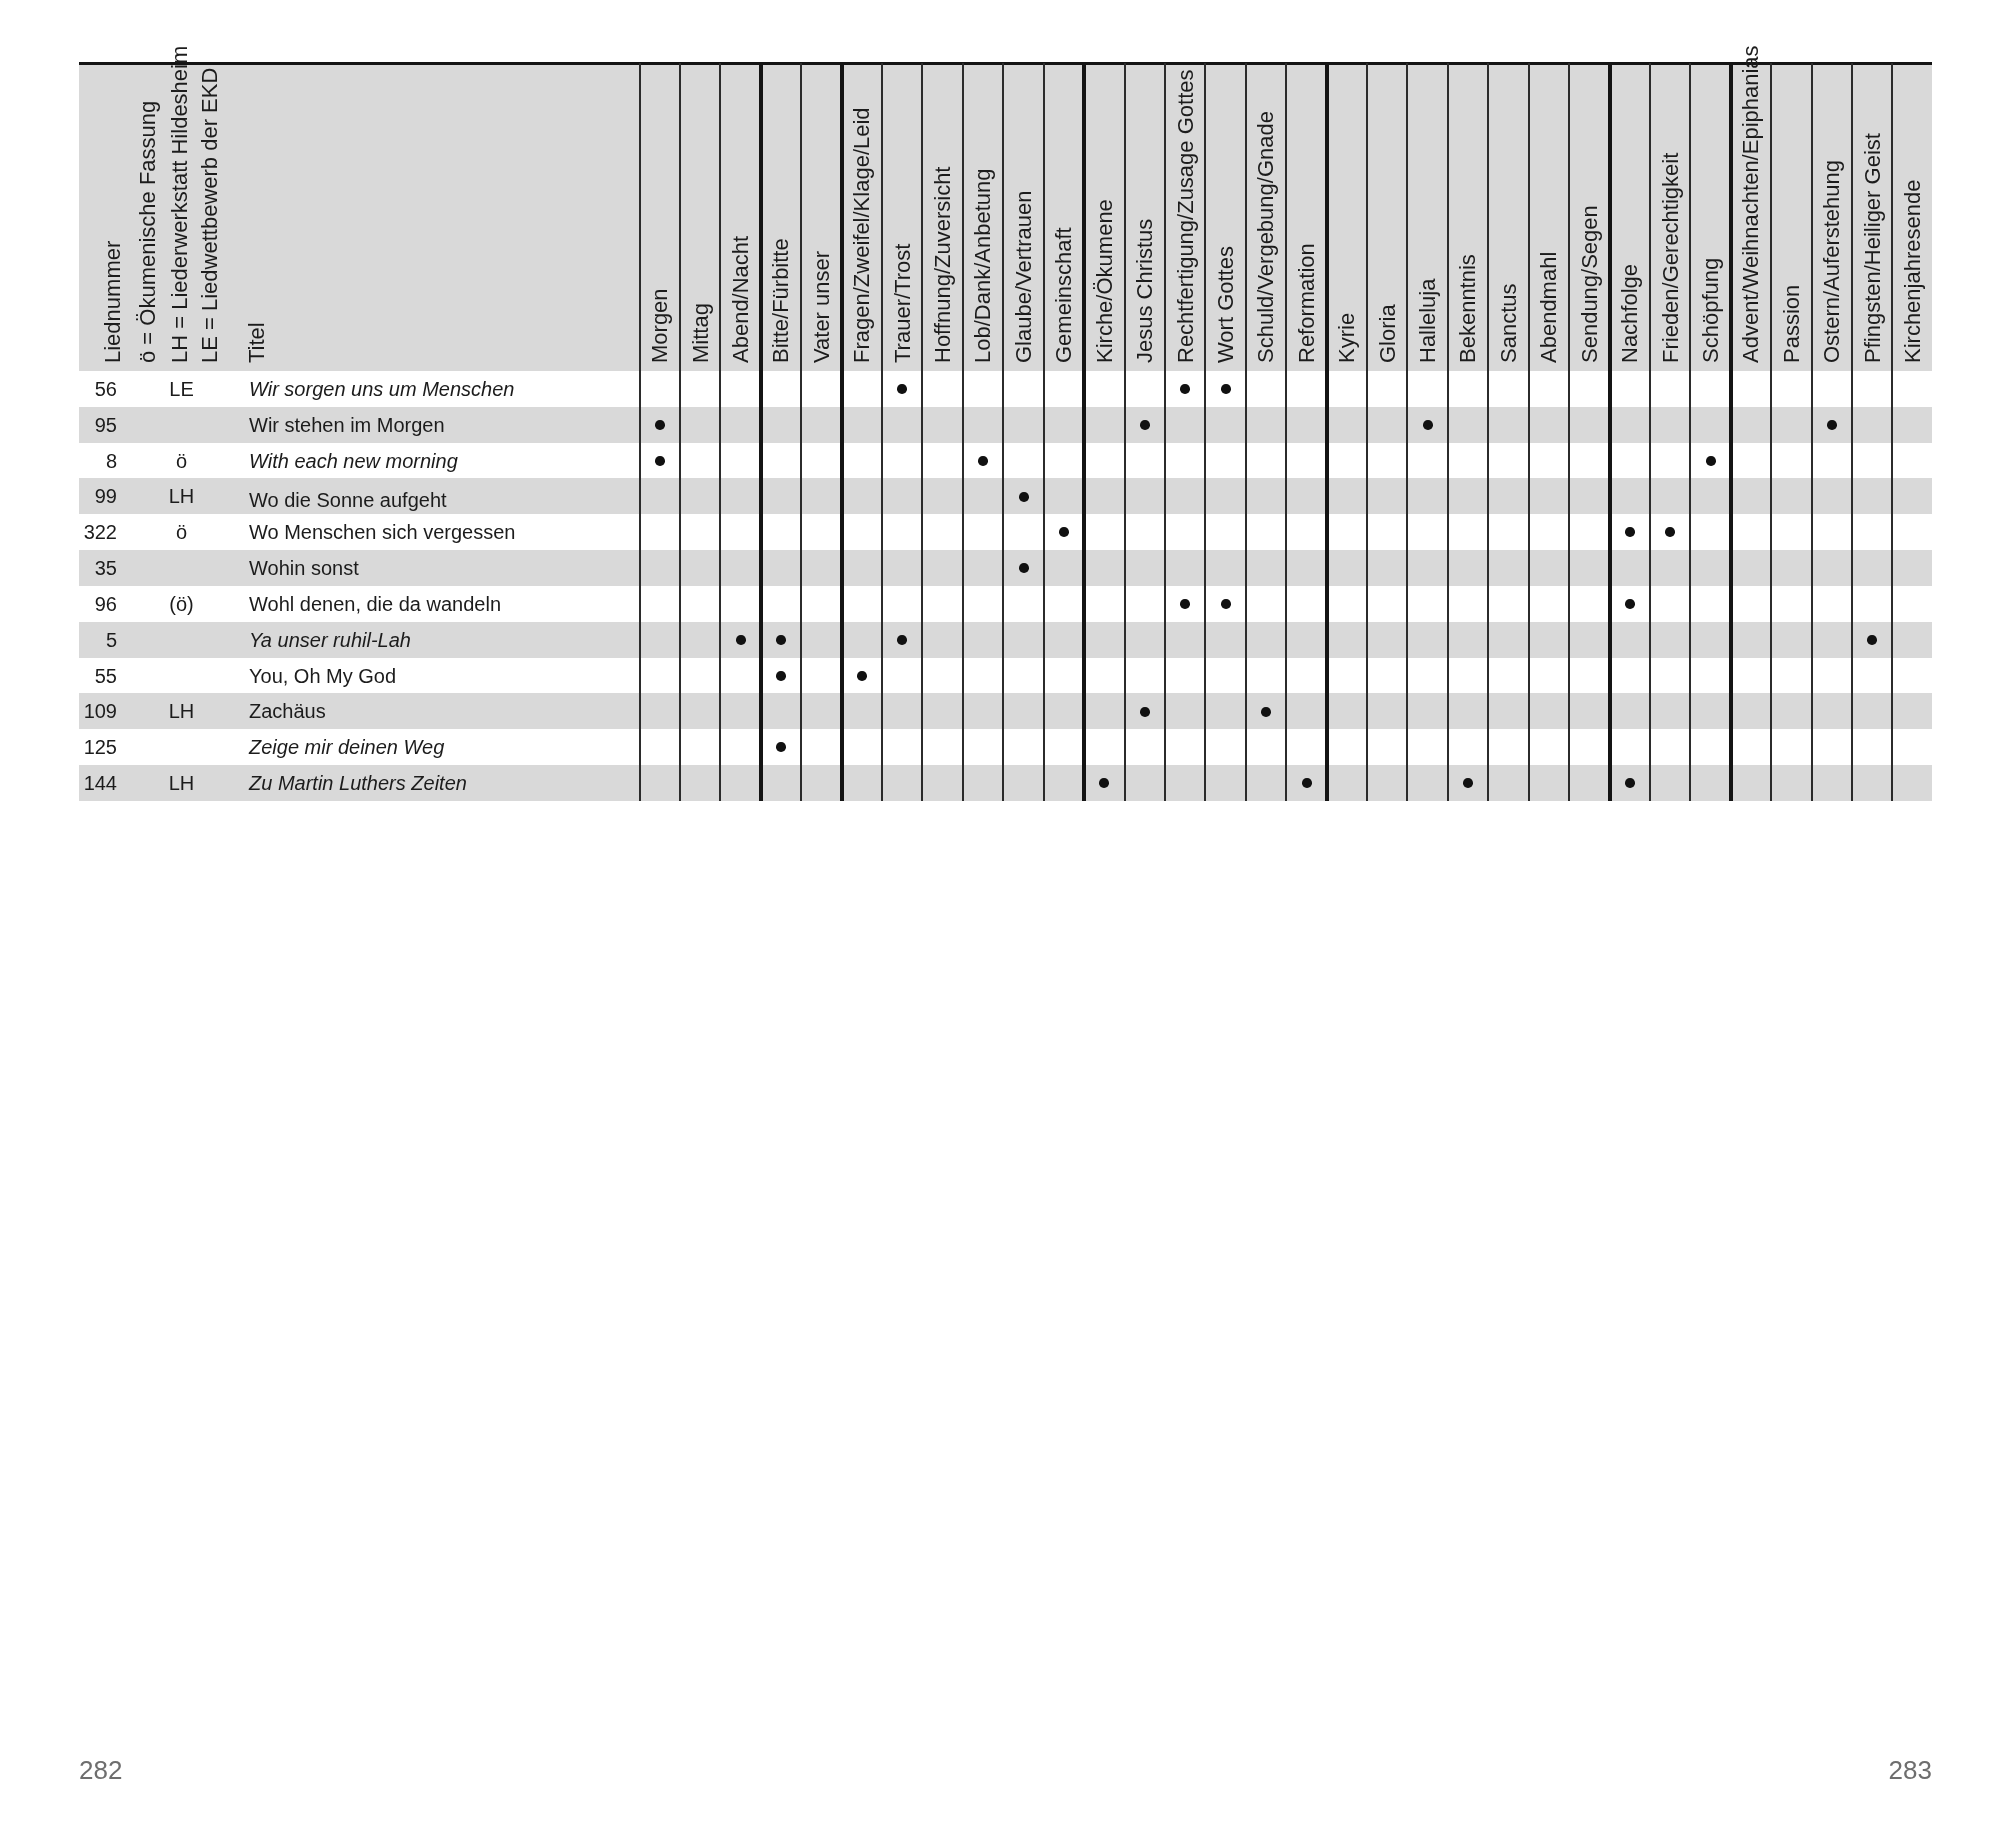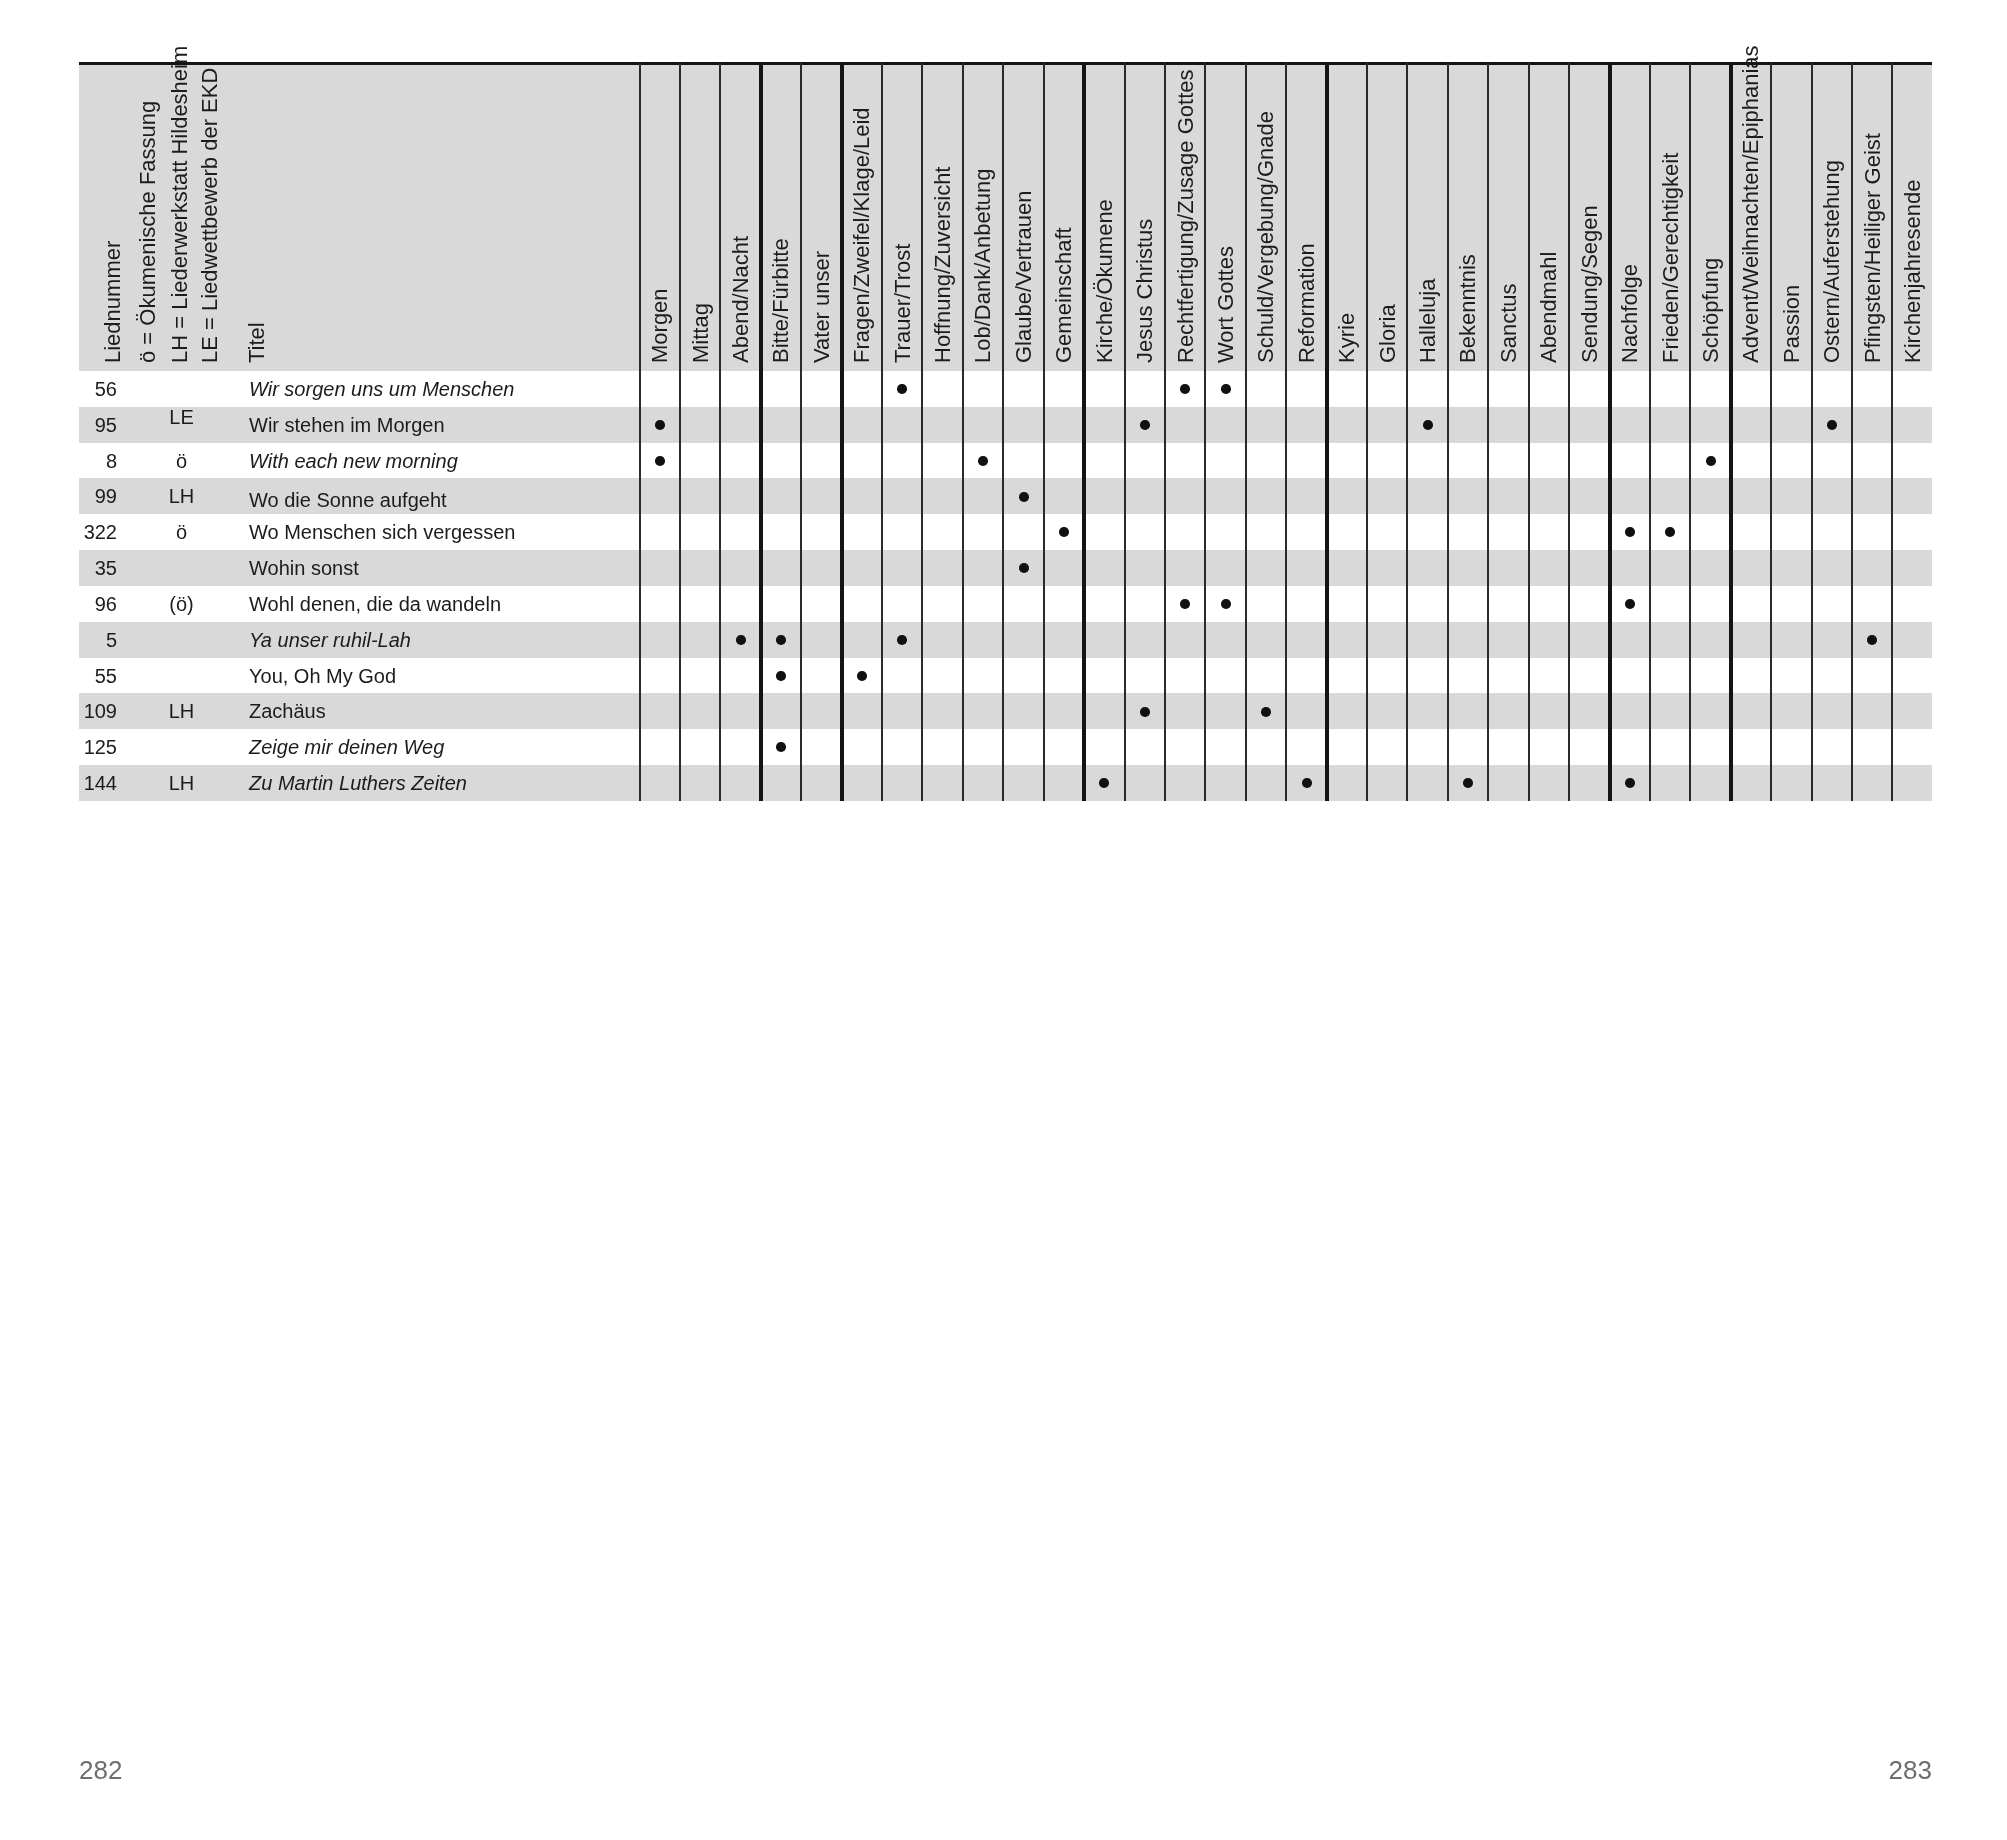--- a/index.html
+++ b/index.html
@@ -135,21 +135,21 @@
       <span class="rot" style="left: 1602px; top: 338px;">Sendung/Segen</span>
       <span class="rot" style="left: 1642px; top: 338px;">Nachfolge</span>
       <span class="rot" style="left: 1683px; top: 338px;">Frieden/Gerechtigkeit</span>
       <span class="rot" style="left: 1723px; top: 338px;">Schöpfung</span>
       <span class="rot" style="left: 1763px; top: 338px;">Advent/Weihnachten/Epiphanias</span>
       <span class="rot" style="left: 1804px; top: 338px;">Passion</span>
       <span class="rot" style="left: 1844px; top: 338px;">Ostern/Auferstehung</span>
       <span class="rot" style="left: 1885px; top: 338px;">Pfingsten/Heiliger Geist</span>
       <span class="rot" style="left: 1925px; top: 338px;">Kirchenjahresende</span>
       <div class="cell num" style="top: 371px; height: 36px; line-height: 36px;">56</div>
-      <div class="cell code" style="top: 371px; height: 36px; line-height: 36px; margin-top: 28px;">LE</div>
+      <div class="cell code" style="top: 371px; height: 36px; line-height: 36px;">LE</div>
       <div class="cell title italic" style="top: 371px; height: 24px; line-height: 36px;">Wir sorgen uns um Menschen</div>
       <div class="dot" style="left: 897px; top: 384px; background: rgb(17, 17, 17);"></div>
       <div class="dot" style="left: 1180px; top: 384px; background: rgb(17, 17, 17);"></div>
       <div class="dot" style="left: 1221px; top: 384px; background: rgb(17, 17, 17);"></div>
       <div class="cell num" style="top: 407px; height: 36px; line-height: 36px;">95</div>
       <div class="cell title" style="top: 407px; height: 36px; line-height: 36px;">Wir stehen im Morgen</div>
       <div class="dot" style="left: 655px; top: 420px; background: rgb(17, 17, 17);"></div>
       <div class="dot" style="left: 1140px; top: 420px; background: rgb(17, 17, 17);"></div>
       <div class="dot" style="left: 1423px; top: 420px; background: rgb(17, 17, 17);"></div>
       <div class="dot" style="left: 1827px; top: 420px; background: rgb(17, 17, 17);"></div>

